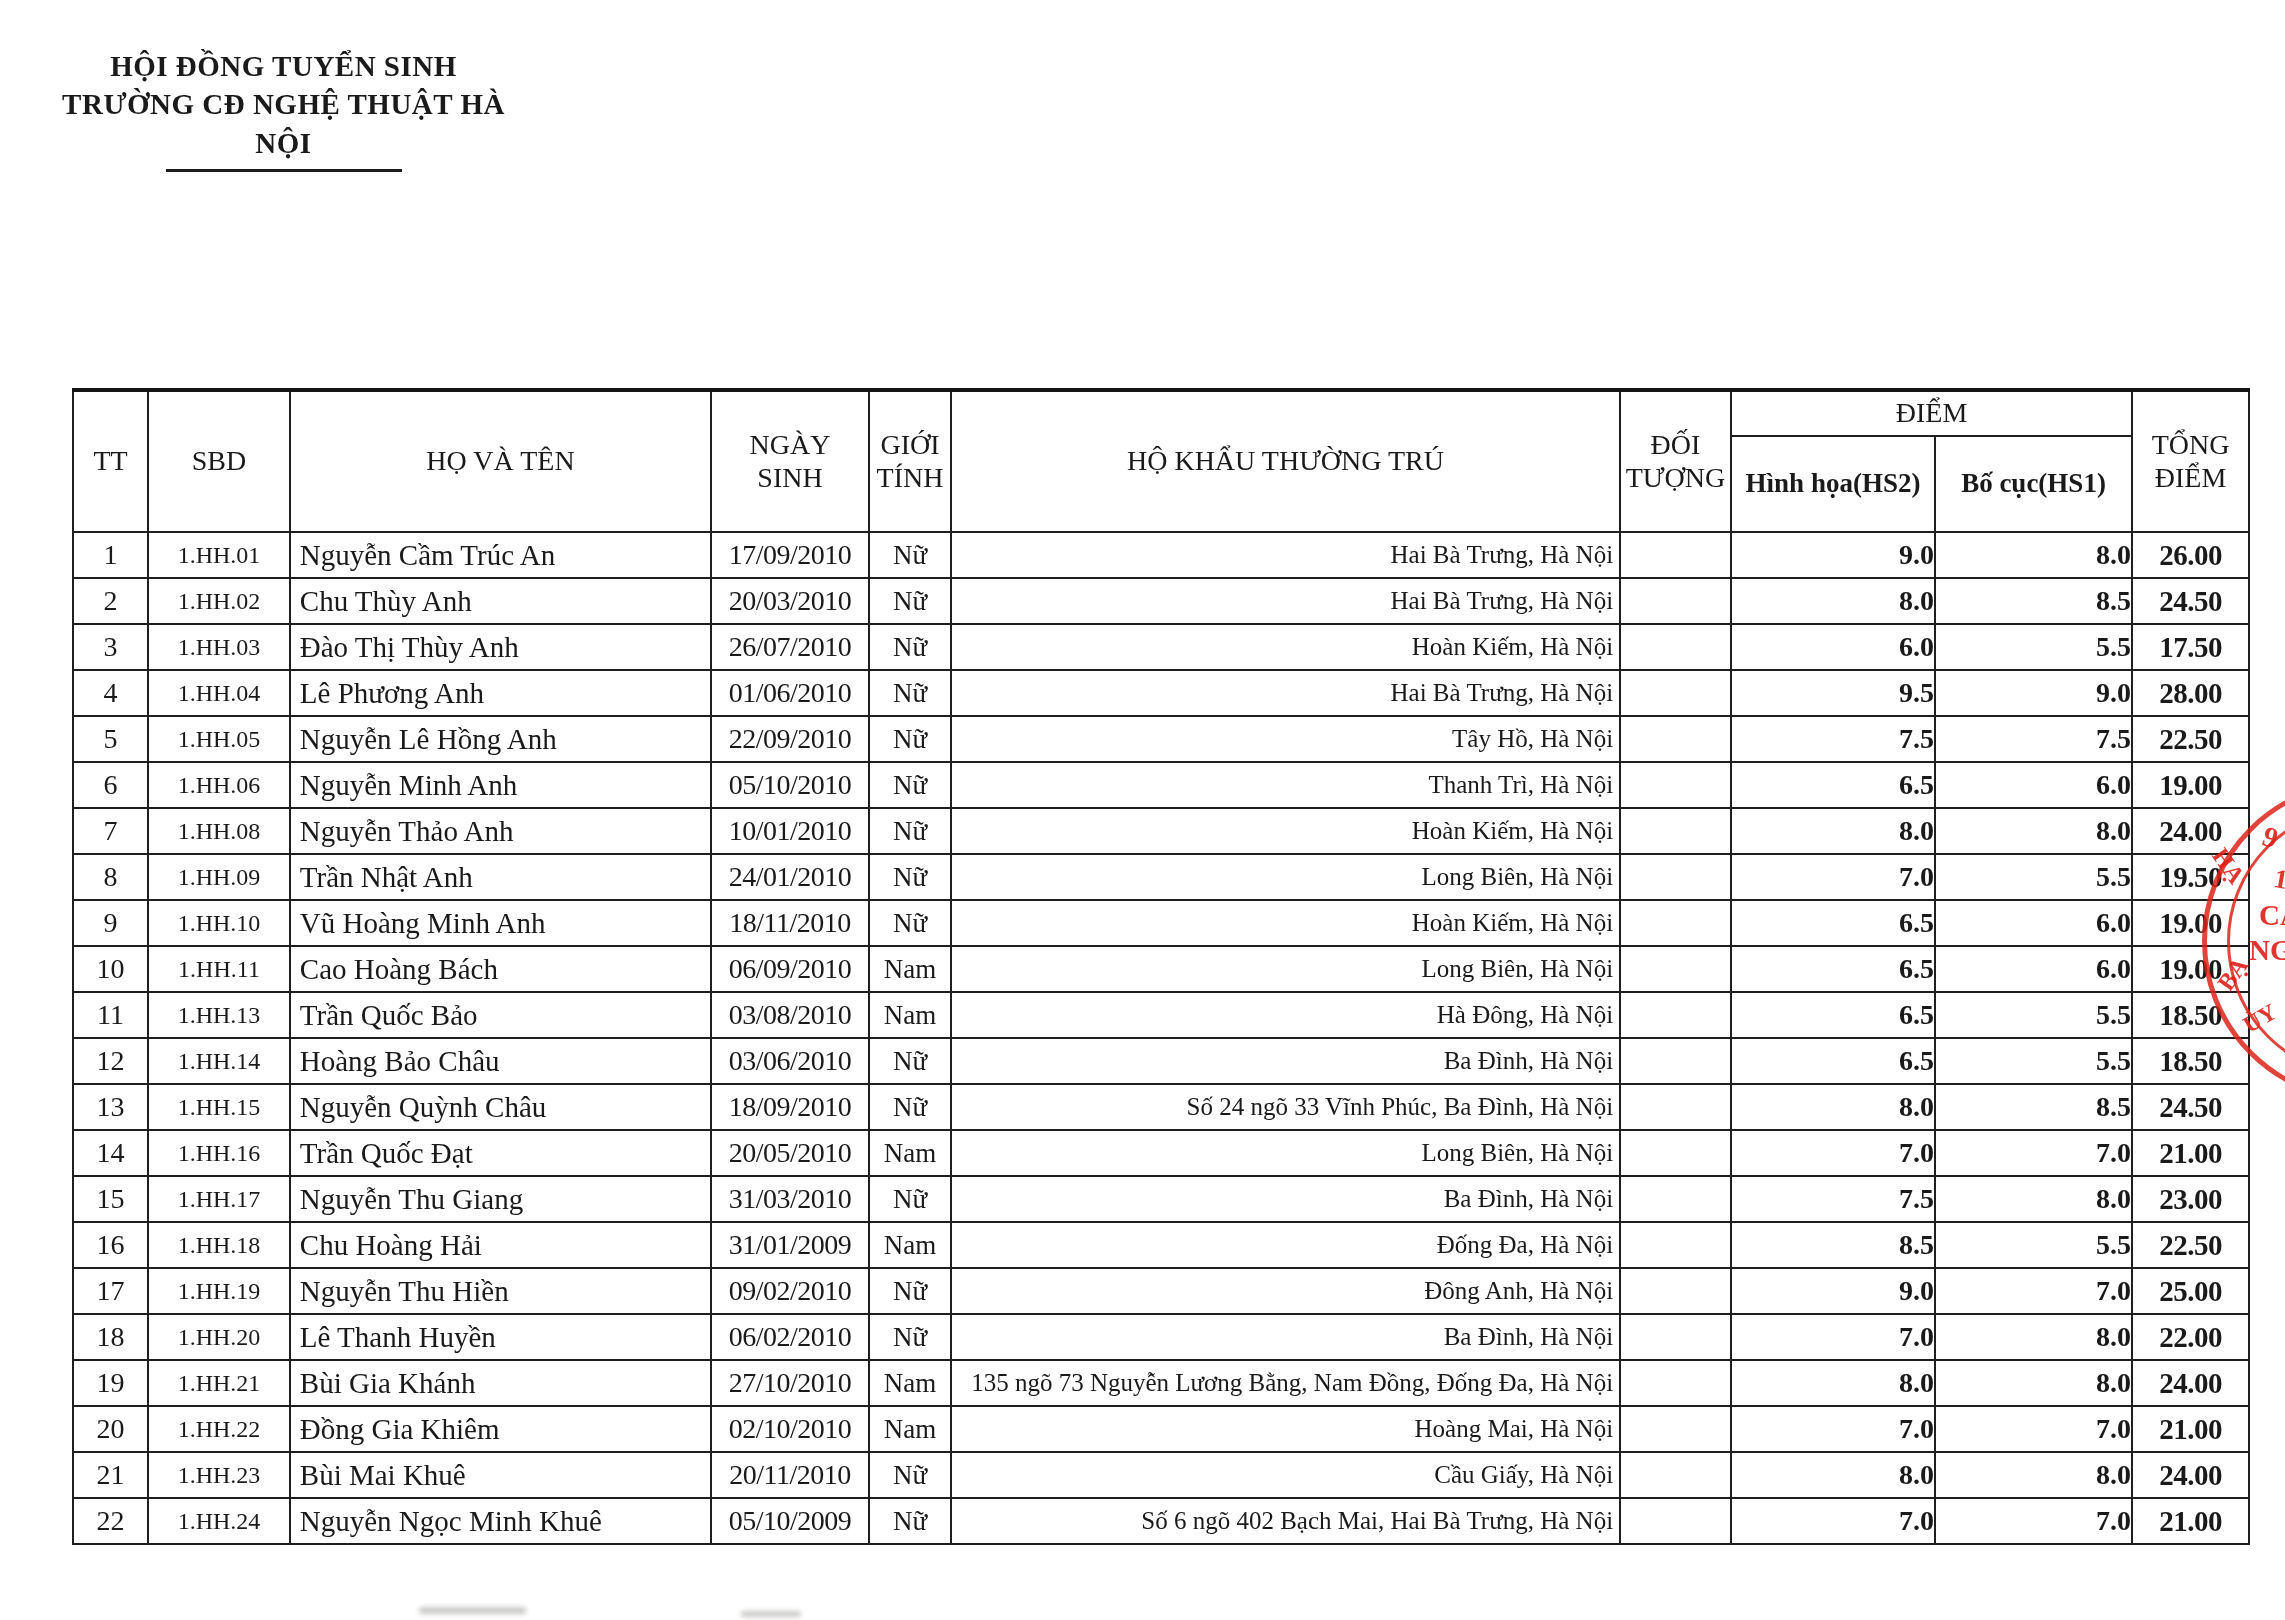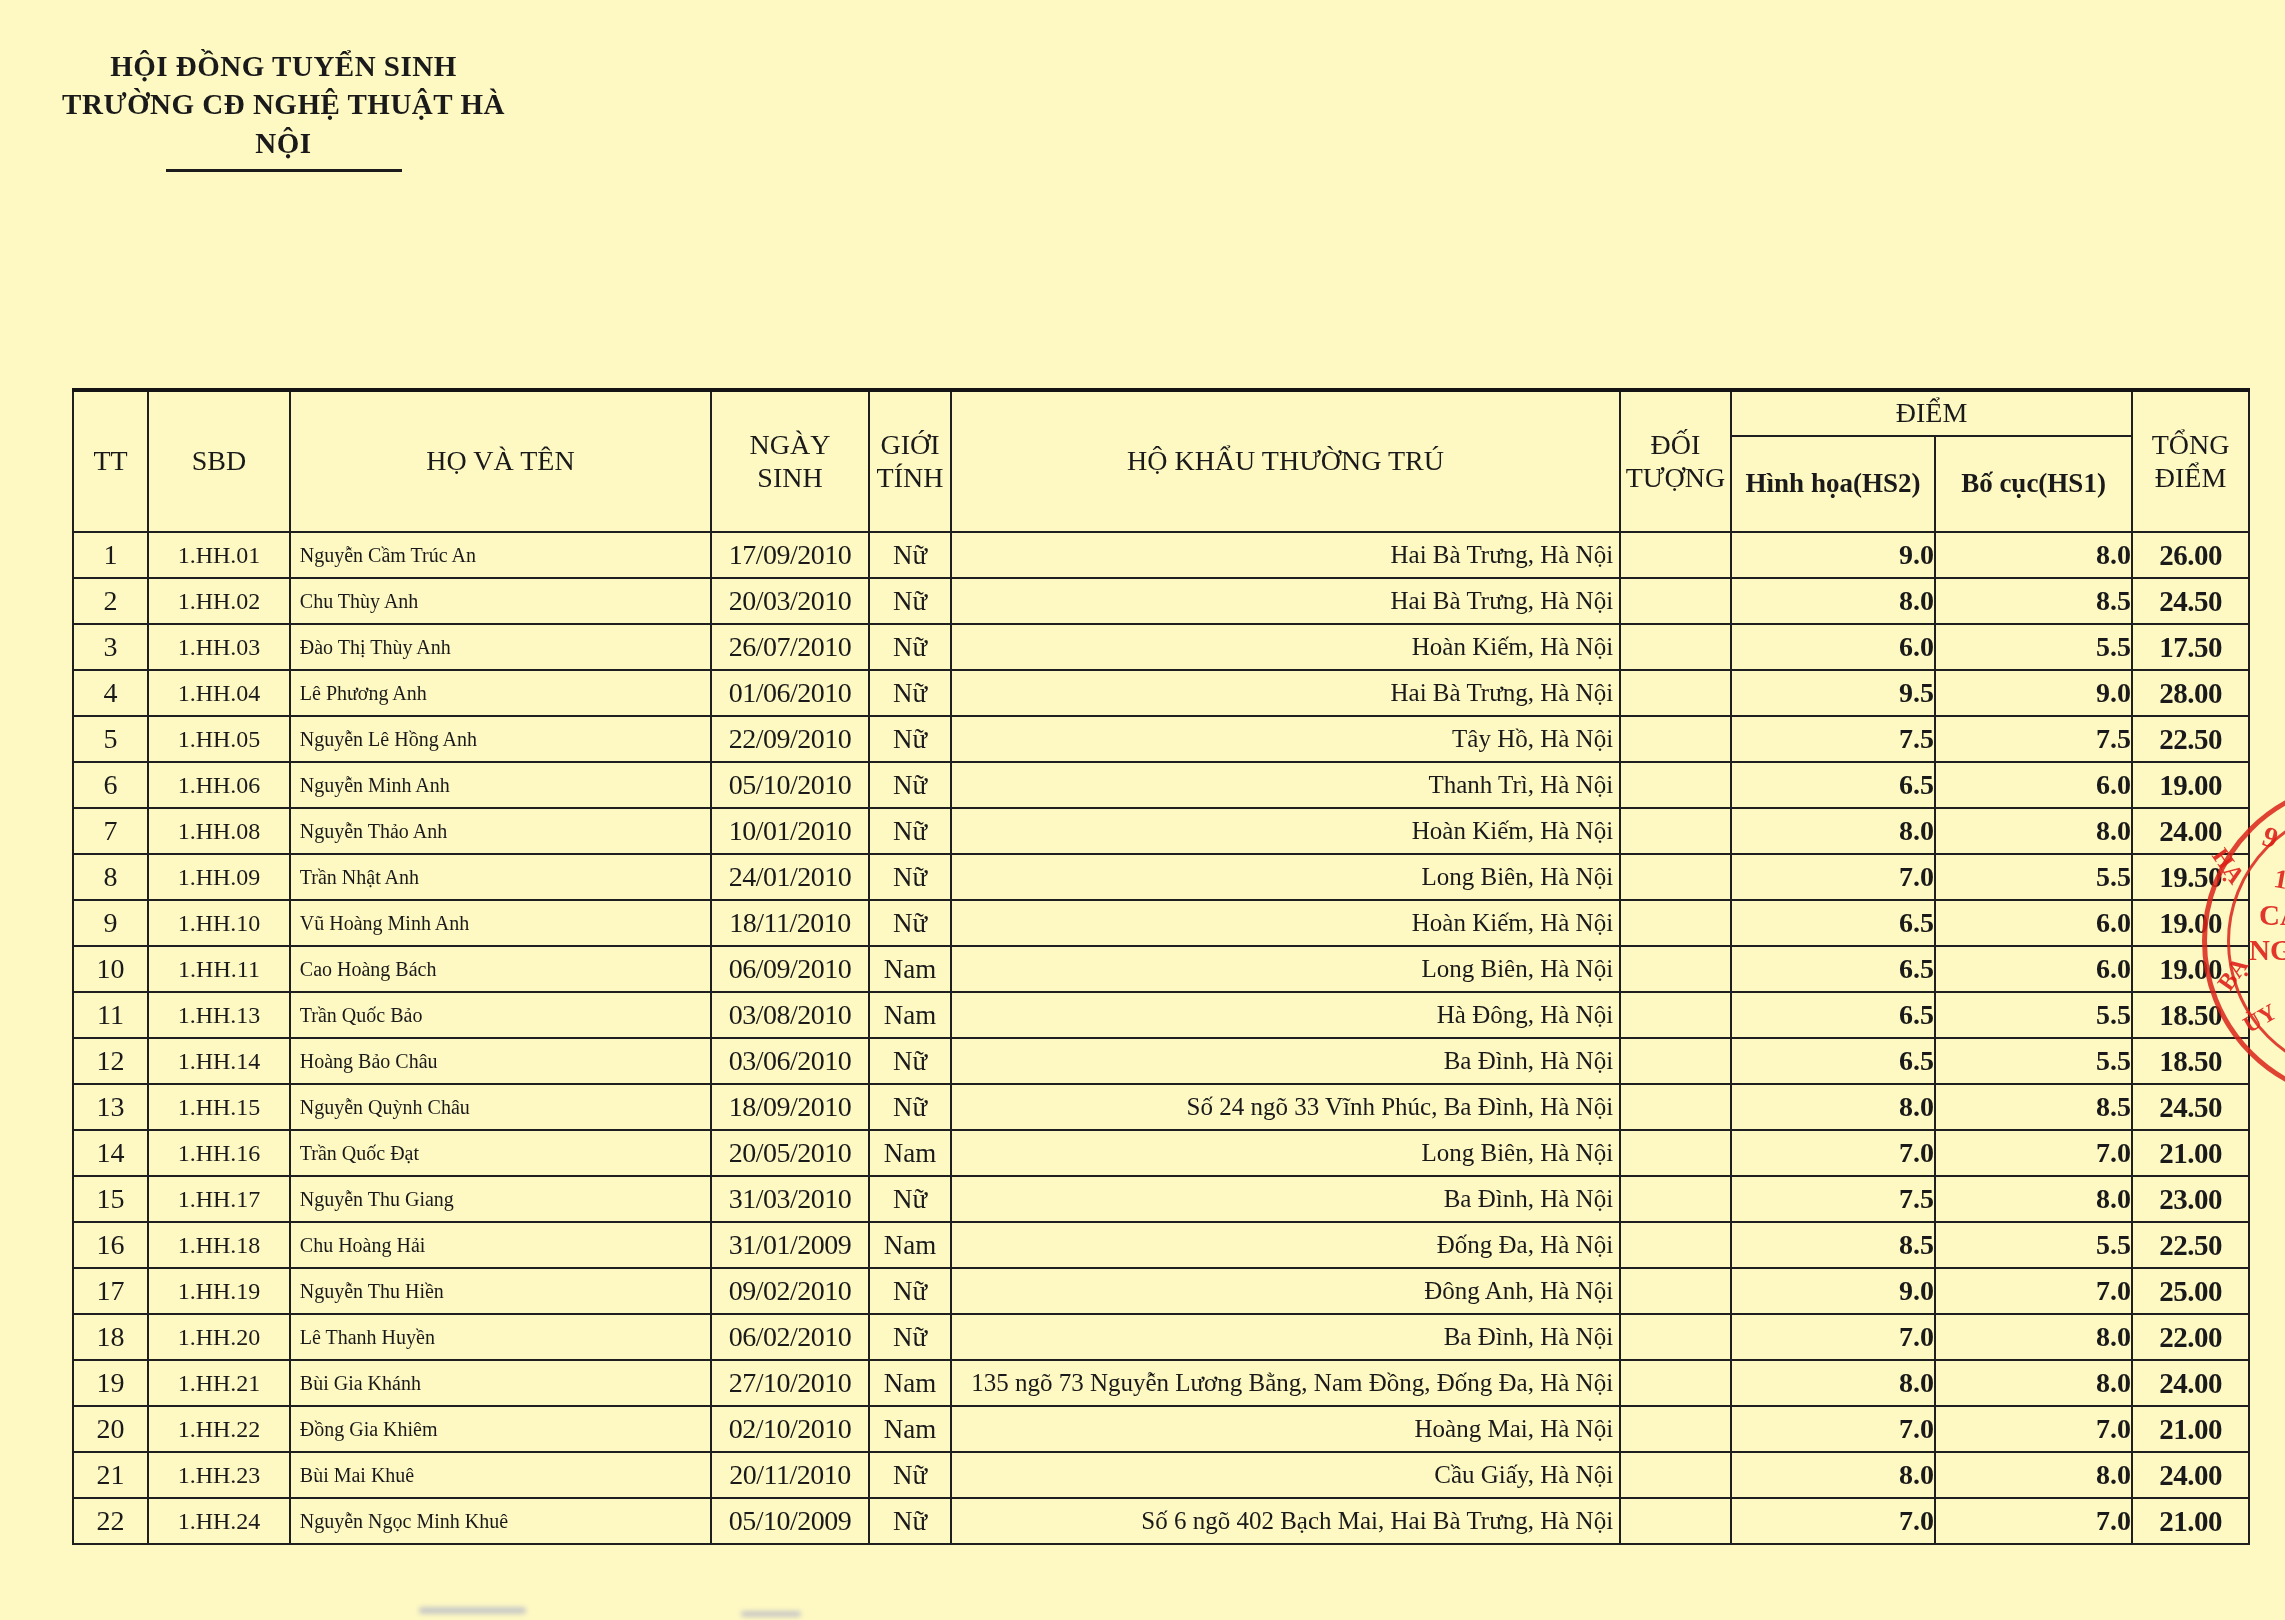--- a/index.html
+++ b/index.html
@@ -1,19 +1,19 @@
 <!DOCTYPE html>
 <html><head>
 <meta charset="utf-8">
 <style>
   html,body{margin:0;padding:0;background:#888;}
   .page{
     position:relative;
     width:2286px;height:1621px;
-    background:#fef9c3;
+    background:#ffffff;
     overflow:hidden;
     font-family:"Liberation Serif","DejaVu Serif",serif;
     color:#1a1a1a;
   }
   
   .letterhead{
     position:absolute;left:59px;top:47px;width:449px;
     text-align:center;font-weight:bold;line-height:1.32;
   }
   .letterhead .lh1{font-size:29px;letter-spacing:0.5px;}
@@ -42,21 +42,21 @@
   thead th{
     font-weight:normal;font-size:28px;text-align:center;line-height:1.15;
     padding:2px 3.9px;
   }
   thead th.sub{font-weight:bold;font-size:27px;}
   thead tr.band1{height:46px;}
   thead tr.band2{height:96px;}
   tbody tr{height:46px;}
   tbody td{font-size:28px;}
   .col-tt,.col-sbd,.col-dob,.col-gender{text-align:center;}
-  .col-name{text-align:left;padding-left:8.8px;font-size:20px;white-space:nowrap;margin-left:48px;}
+  .col-name{text-align:left;padding-left:8.8px;font-size:29px;white-space:nowrap;margin-left:48px;}
   .col-sbd{font-size:24px;}
   .col-dob{font-size:28px;letter-spacing:-0.5px;}
   .col-gender{font-size:27px;}
   .col-address{text-align:right;padding:2px 5.9px 2px 10.7px;font-size:25px;line-height:1.3;}
   .col-hs2,.col-hs1{text-align:right;font-weight:bold;font-size:28px;padding-left:40px;}
   .col-total{text-align:center;font-weight:bold;font-size:29px;letter-spacing:-0.5px;}
   
   .stamp{position:absolute;left:0;top:0;width:2286px;height:1621px;pointer-events:none;}
   .stamp-ring{
     position:absolute;border-radius:50%;

